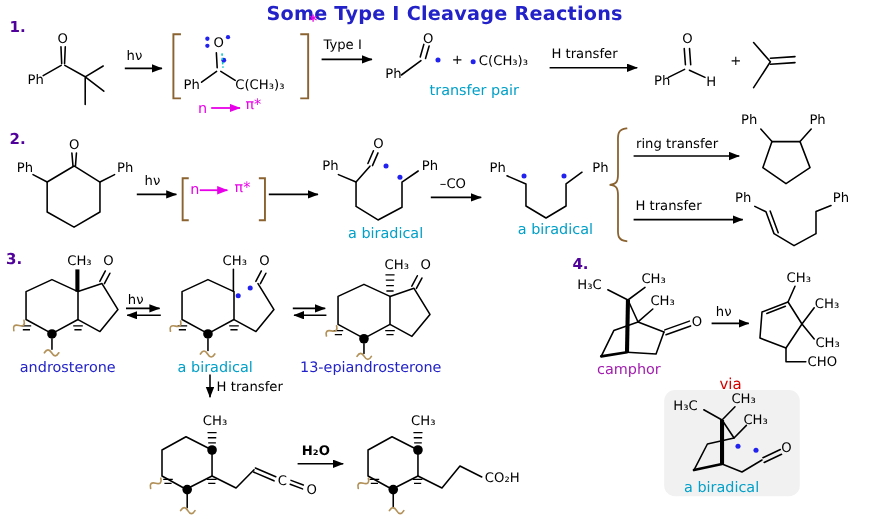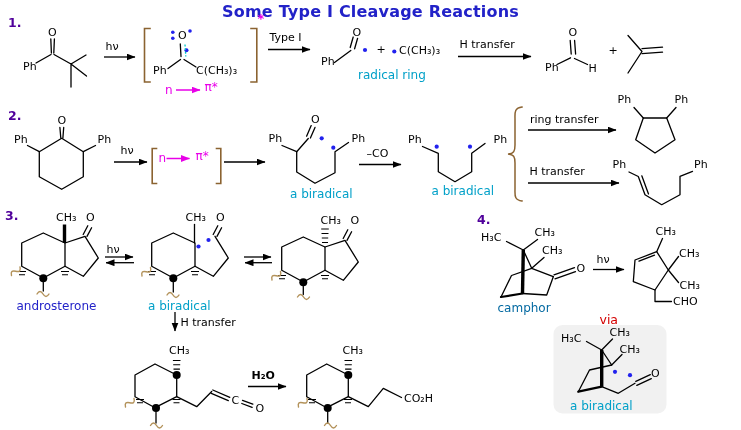--- a/index.html
+++ b/index.html
@@ -214,21 +214,21 @@
       <span class="lb" style="left: 178px; top: 30px;">O</span>
       <span class="lb" style="left: 153px; top: 64.5px;">Ph</span>
       <span class="lb" style="left: 196px; top: 64.5px;">C(CH₃)₃</span>
       <span class="lb" style="left: 165px; top: 83.5px; color: rgb(232, 0, 232); font-size: 12px;">n</span>
       <span class="lb" style="left: 204.5px; top: 80.5px; color: rgb(232, 0, 232); font-size: 12px;">π*</span>
       <span class="lb" style="left: 269.5px; top: 32px;">Type I</span>
       <span class="lb" style="left: 321px; top: 56px;">Ph</span>
       <span class="lb" style="left: 352.5px; top: 26.5px;">O</span>
       <span class="lb" style="left: 376.5px; top: 44px;">+</span>
       <span class="lb" style="left: 399px; top: 44.5px;">C(CH₃)₃</span>
-      <span class="lb" style="left: 358px; top: 68.5px; color: rgb(0, 160, 200); font-size: 12px;">radical ring</span>
+      <span class="lb" style="left: 358px; top: 68.5px; color: rgb(0, 160, 200); font-size: 12px;">transfer pair</span>
       <span class="lb" style="left: 459.5px; top: 39px;">H transfer</span>
       <span class="lb" style="left: 568.5px; top: 26.5px;">O</span>
       <span class="lb" style="left: 545px; top: 61.5px;">Ph</span>
       <span class="lb" style="left: 588.5px; top: 62.5px;">H</span>
       <span class="lb" style="left: 608.5px; top: 45px;">+</span>
       <span class="lb" style="left: 8px; top: 108.5px; color: rgb(80, 0, 155); font-size: 12.5px; font-weight: 700;">2.</span>
       <span class="lb" style="left: 57.5px; top: 115px;">O</span>
       <span class="lb" style="left: 14px; top: 133.5px;">Ph</span>
       <span class="lb" style="left: 97.5px; top: 133.5px;">Ph</span>
       <span class="lb" style="left: 120.5px; top: 144.5px;">hν</span>
@@ -251,33 +251,34 @@
       <span class="lb" style="left: 5px; top: 208.5px; color: rgb(80, 0, 155); font-size: 12.5px; font-weight: 700;">3.</span>
       <span class="lb" style="left: 56px; top: 211.5px;">CH₃</span>
       <span class="lb" style="left: 86px; top: 211.5px;">O</span>
       <span class="lb" style="left: 16.5px; top: 300px; color: rgb(34, 34, 200); font-size: 12px;">androsterone</span>
       <span class="lb" style="left: 106.5px; top: 243.5px;">hν</span>
       <span class="lb" style="left: 185.5px; top: 211.5px;">CH₃</span>
       <span class="lb" style="left: 216px; top: 211.5px;">O</span>
       <span class="lb" style="left: 148px; top: 300px; color: rgb(0, 160, 200); font-size: 12px;">a biradical</span>
       <span class="lb" style="left: 320.5px; top: 214.5px;">CH₃</span>
       <span class="lb" style="left: 350.5px; top: 214.5px;">O</span>
+      <span class="lb" style="left: 250px; top: 300px; color: rgb(34, 34, 200); font-size: 12px;">13-epiandrosterone</span>
       <span class="lb" style="left: 180.5px; top: 317px;">H transfer</span>
       <span class="lb" style="left: 169px; top: 344.5px;">CH₃</span>
       <span class="lb" style="left: 231.5px; top: 394.5px;">C</span>
       <span class="lb" style="left: 255.5px; top: 403px;">O</span>
       <span class="lb" style="left: 251.5px; top: 369.5px; font-weight: bold;">H₂O</span>
       <span class="lb" style="left: 342.5px; top: 344.5px;">CH₃</span>
       <span class="lb" style="left: 404px; top: 392.5px;">CO₂H</span>
       <span class="lb" style="left: 477px; top: 213px; color: rgb(80, 0, 155); font-size: 12.5px; font-weight: 700;">4.</span>
       <span class="lb" style="left: 481px; top: 232px;">H₃C</span>
       <span class="lb" style="left: 534.5px; top: 226.5px;">CH₃</span>
       <span class="lb" style="left: 542px; top: 244.5px;">CH₃</span>
       <span class="lb" style="left: 576.5px; top: 262.5px;">O</span>
-      <span class="lb" style="left: 497.5px; top: 302px; color: #0369a1; font-size: 12px;">camphor</span>
+      <span class="lb" style="left: 497.5px; top: 302px; color: #a21caf; font-size: 12px;">camphor</span>
       <span class="lb" style="left: 596.5px; top: 253.5px;">hν</span>
       <span class="lb" style="left: 655.5px; top: 225.5px;">CH₃</span>
       <span class="lb" style="left: 679px; top: 247.5px;">CH₃</span>
       <span class="lb" style="left: 679.5px; top: 279.5px;">CH₃</span>
       <span class="lb" style="left: 673px; top: 296px;">CHO</span>
       <span class="lb" style="left: 599.5px; top: 312.5px; color: rgb(212, 0, 0); font-size: 12.5px;">via</span>
       <span class="lb" style="left: 561px; top: 332.5px;">H₃C</span>
       <span class="lb" style="left: 609.5px; top: 327px;">CH₃</span>
       <span class="lb" style="left: 619.5px; top: 343.5px;">CH₃</span>
       <span class="lb" style="left: 651px; top: 367.5px;">O</span>

